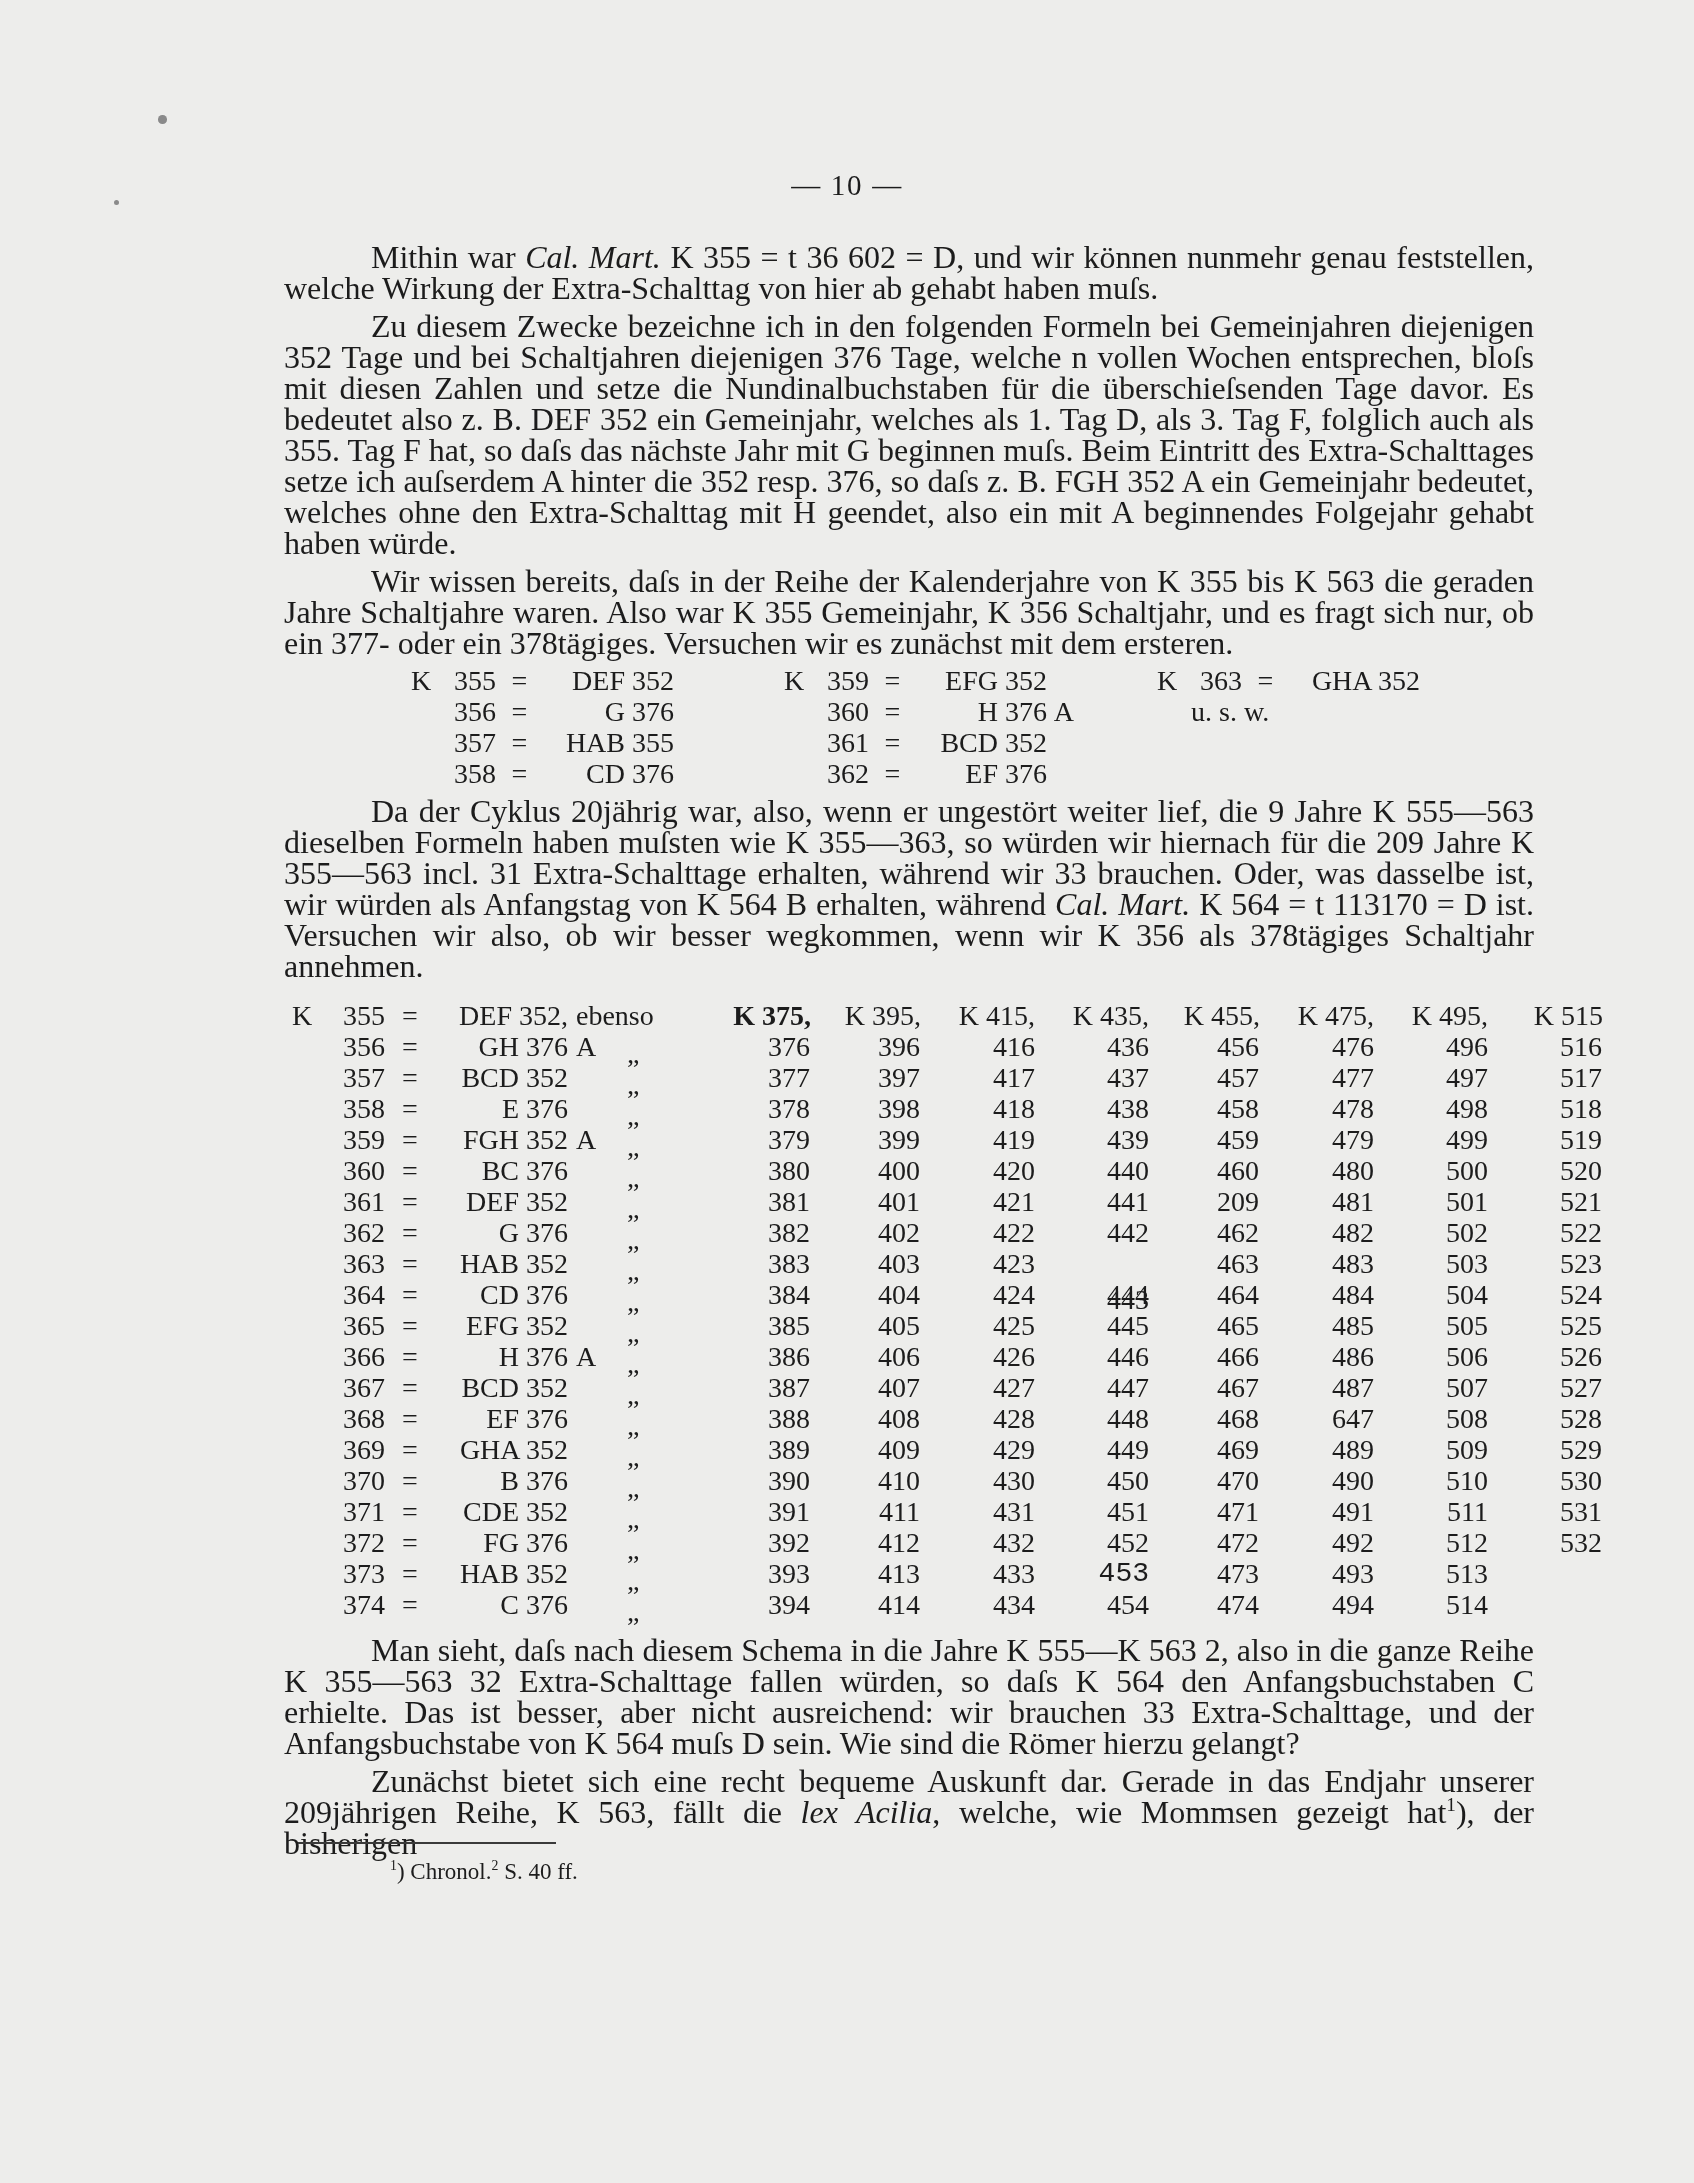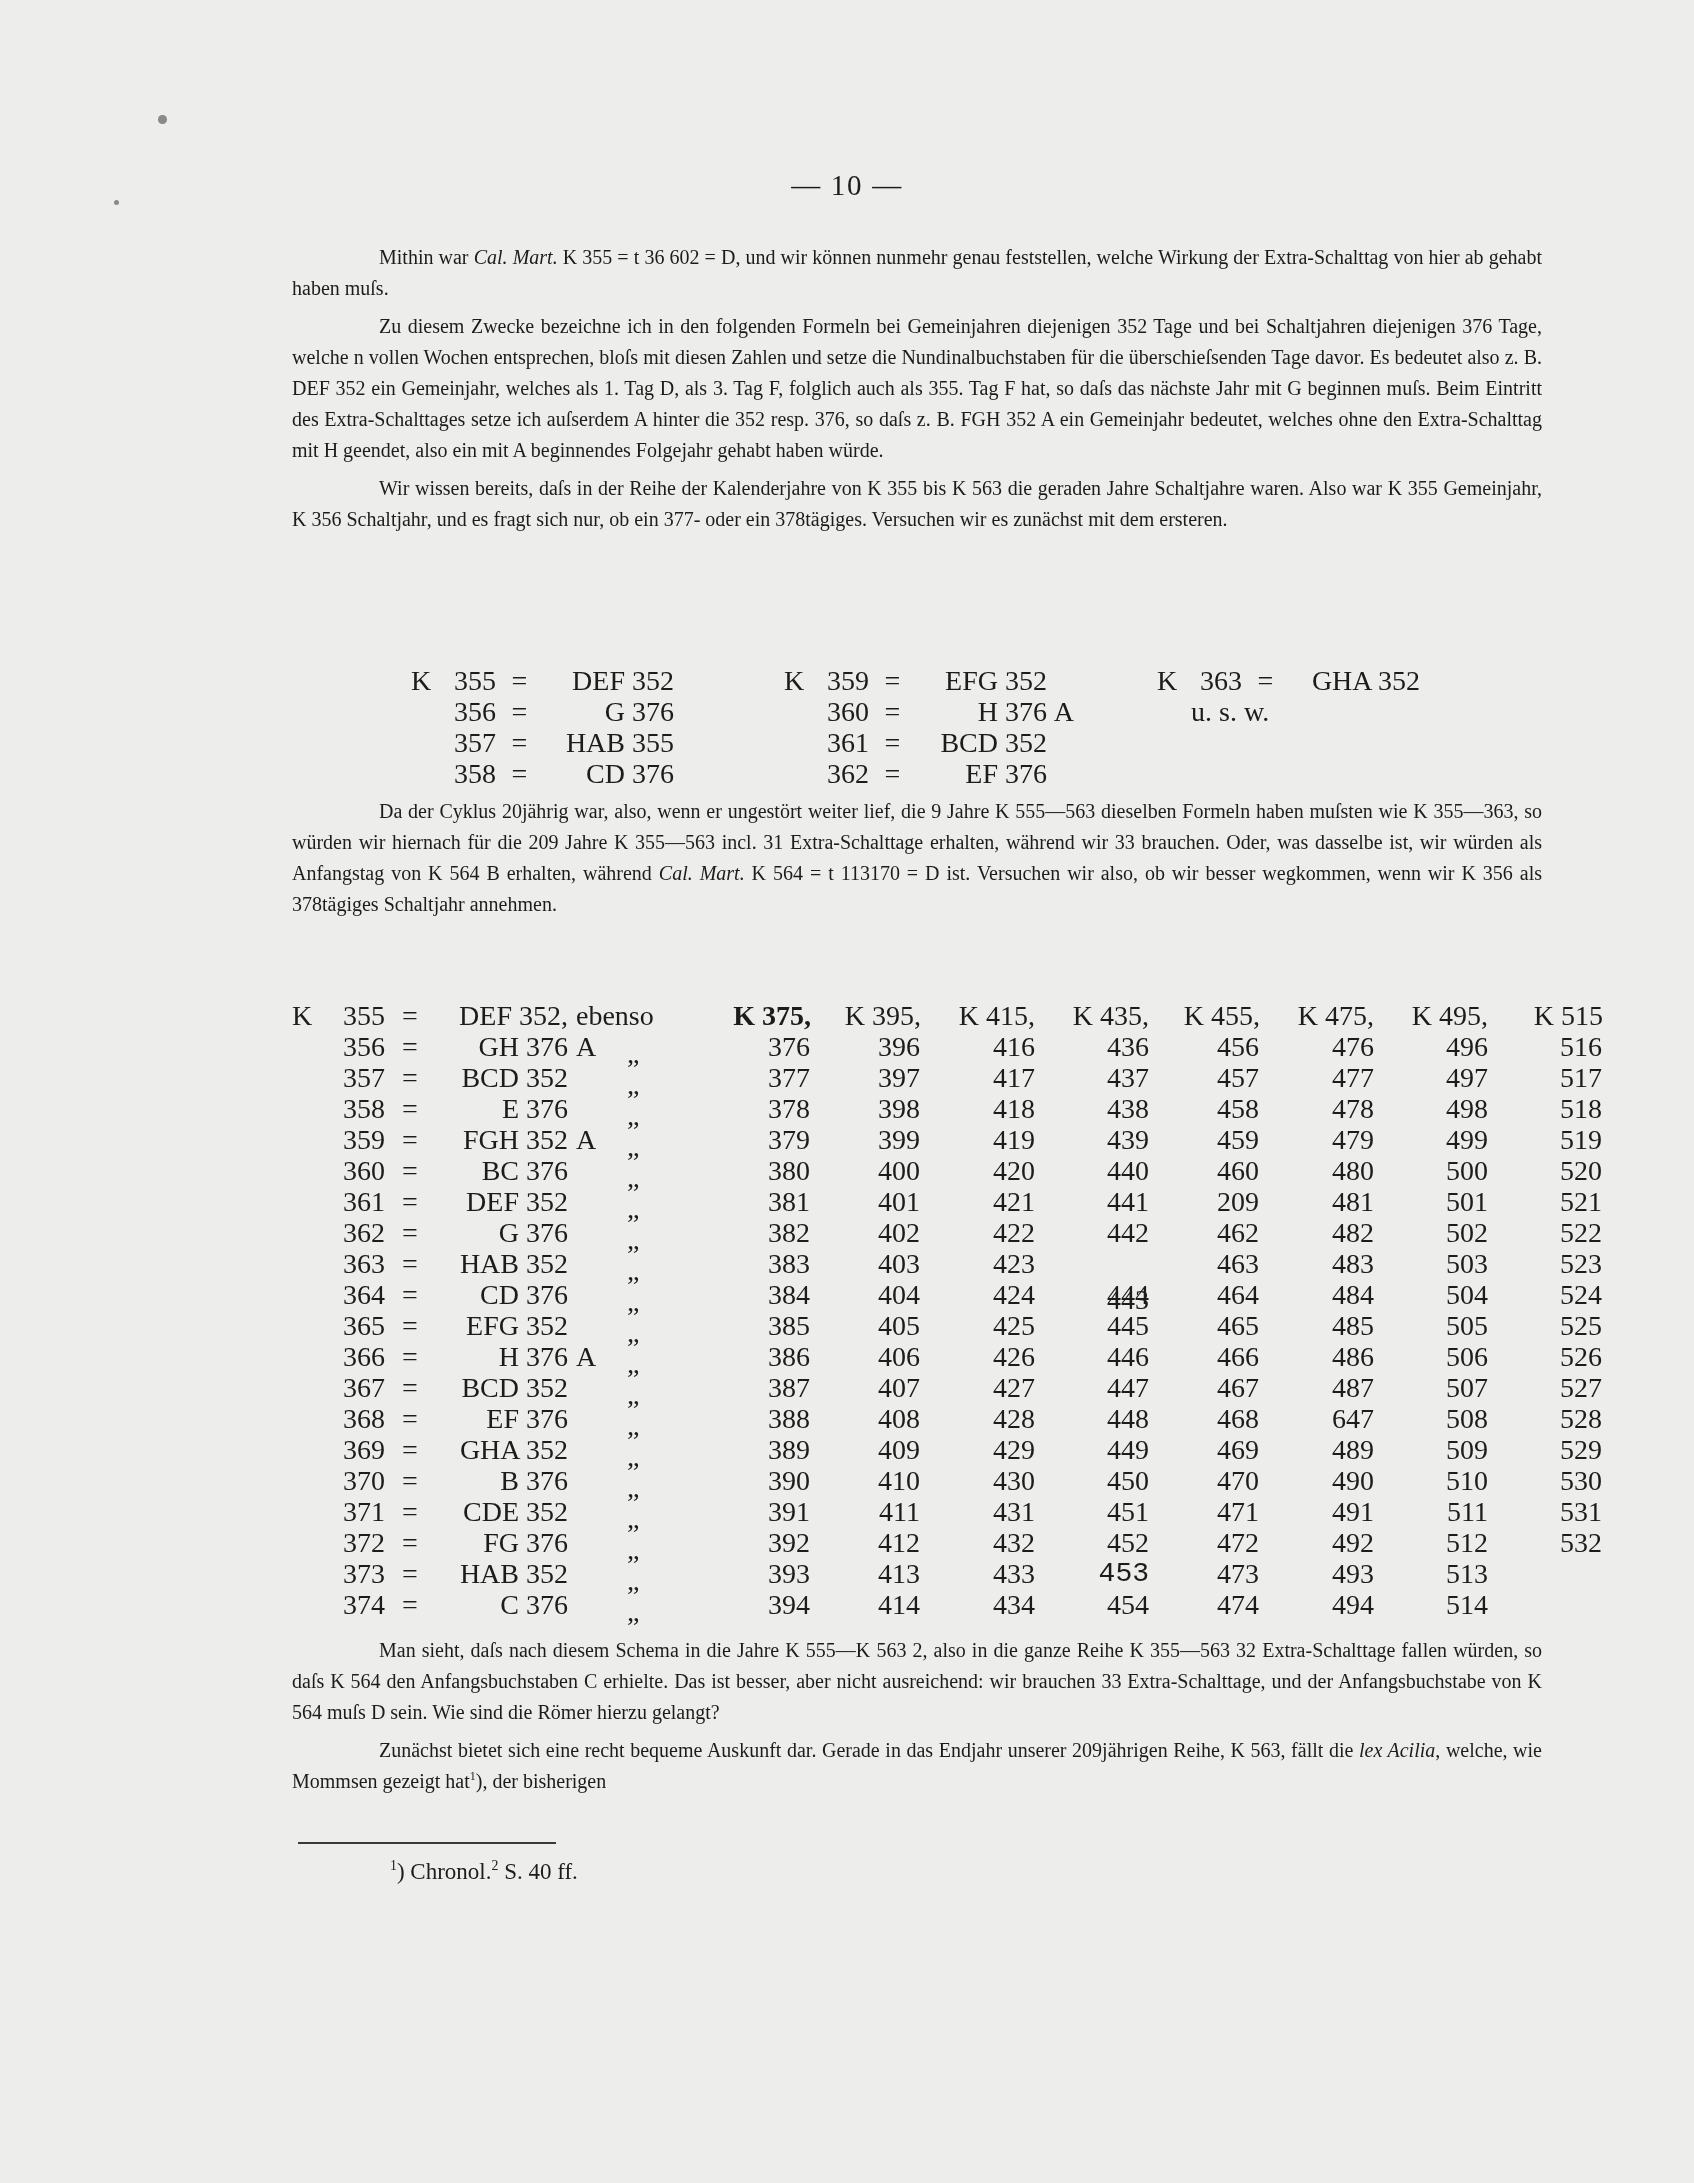--- a/index.html
+++ b/index.html
@@ -10,22 +10,22 @@
     color: #1c1c1c;
     position: relative;
     overflow: hidden;
   }
   .page { position: absolute; left: 0; top: 0; width: 1694px; height: 2183px; }
   .pagenum {
     position: absolute; top: 169px; left: 0; width: 100%;
     text-align: center; font-size: 29px; letter-spacing: 1.7px;
   }
   .text {
-    position: absolute; left: 292px; width: 1250px;
-    font-size: 20px; line-height: 31px;
+    position: absolute; left: 284px; width: 1250px;
+    font-size: 32px; line-height: 31px;
     text-align: justify;
   }
   .text p { margin: 0 0 6.8px 0; text-indent: 87px; }
   i { font-style: italic; }
   .small-table { position: absolute; left: 411px; top: 665px; }
   .small-table .col { position: absolute; top: 0; }
   .small-table .cell { height: 31px; line-height: 31px; font-size: 28px; white-space: nowrap; }
   .small-table .k { display: inline-block; width: 34px; }
   .small-table .num { display: inline-block; width: 51px; text-align: right; }
   .small-table .eq { display: inline-block; width: 47px; text-align: center; }

